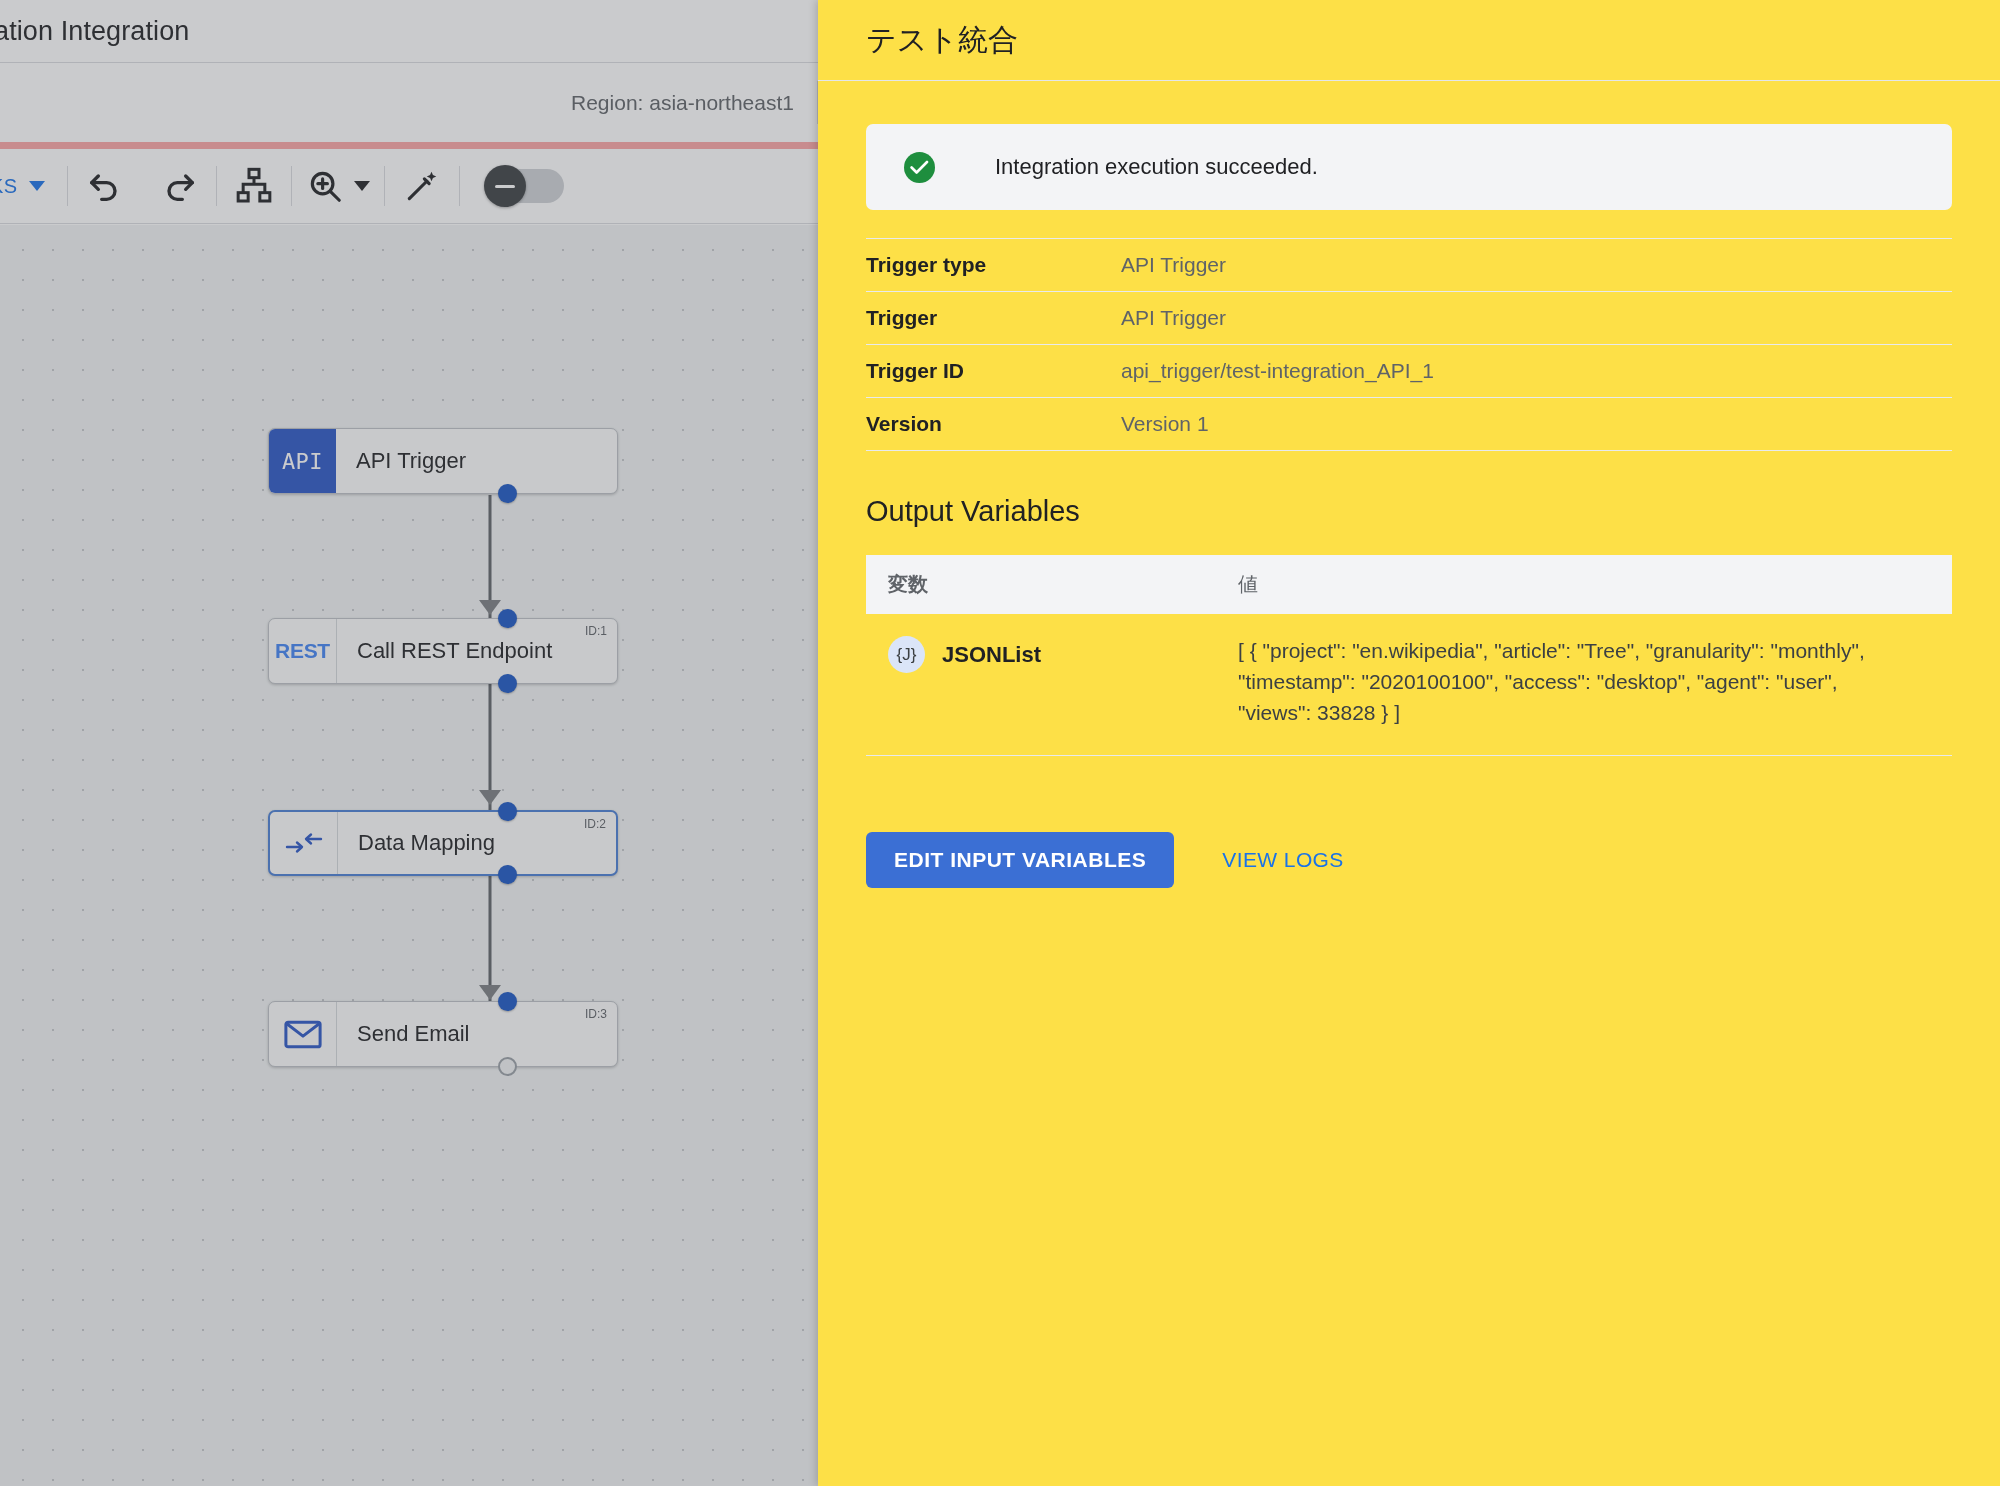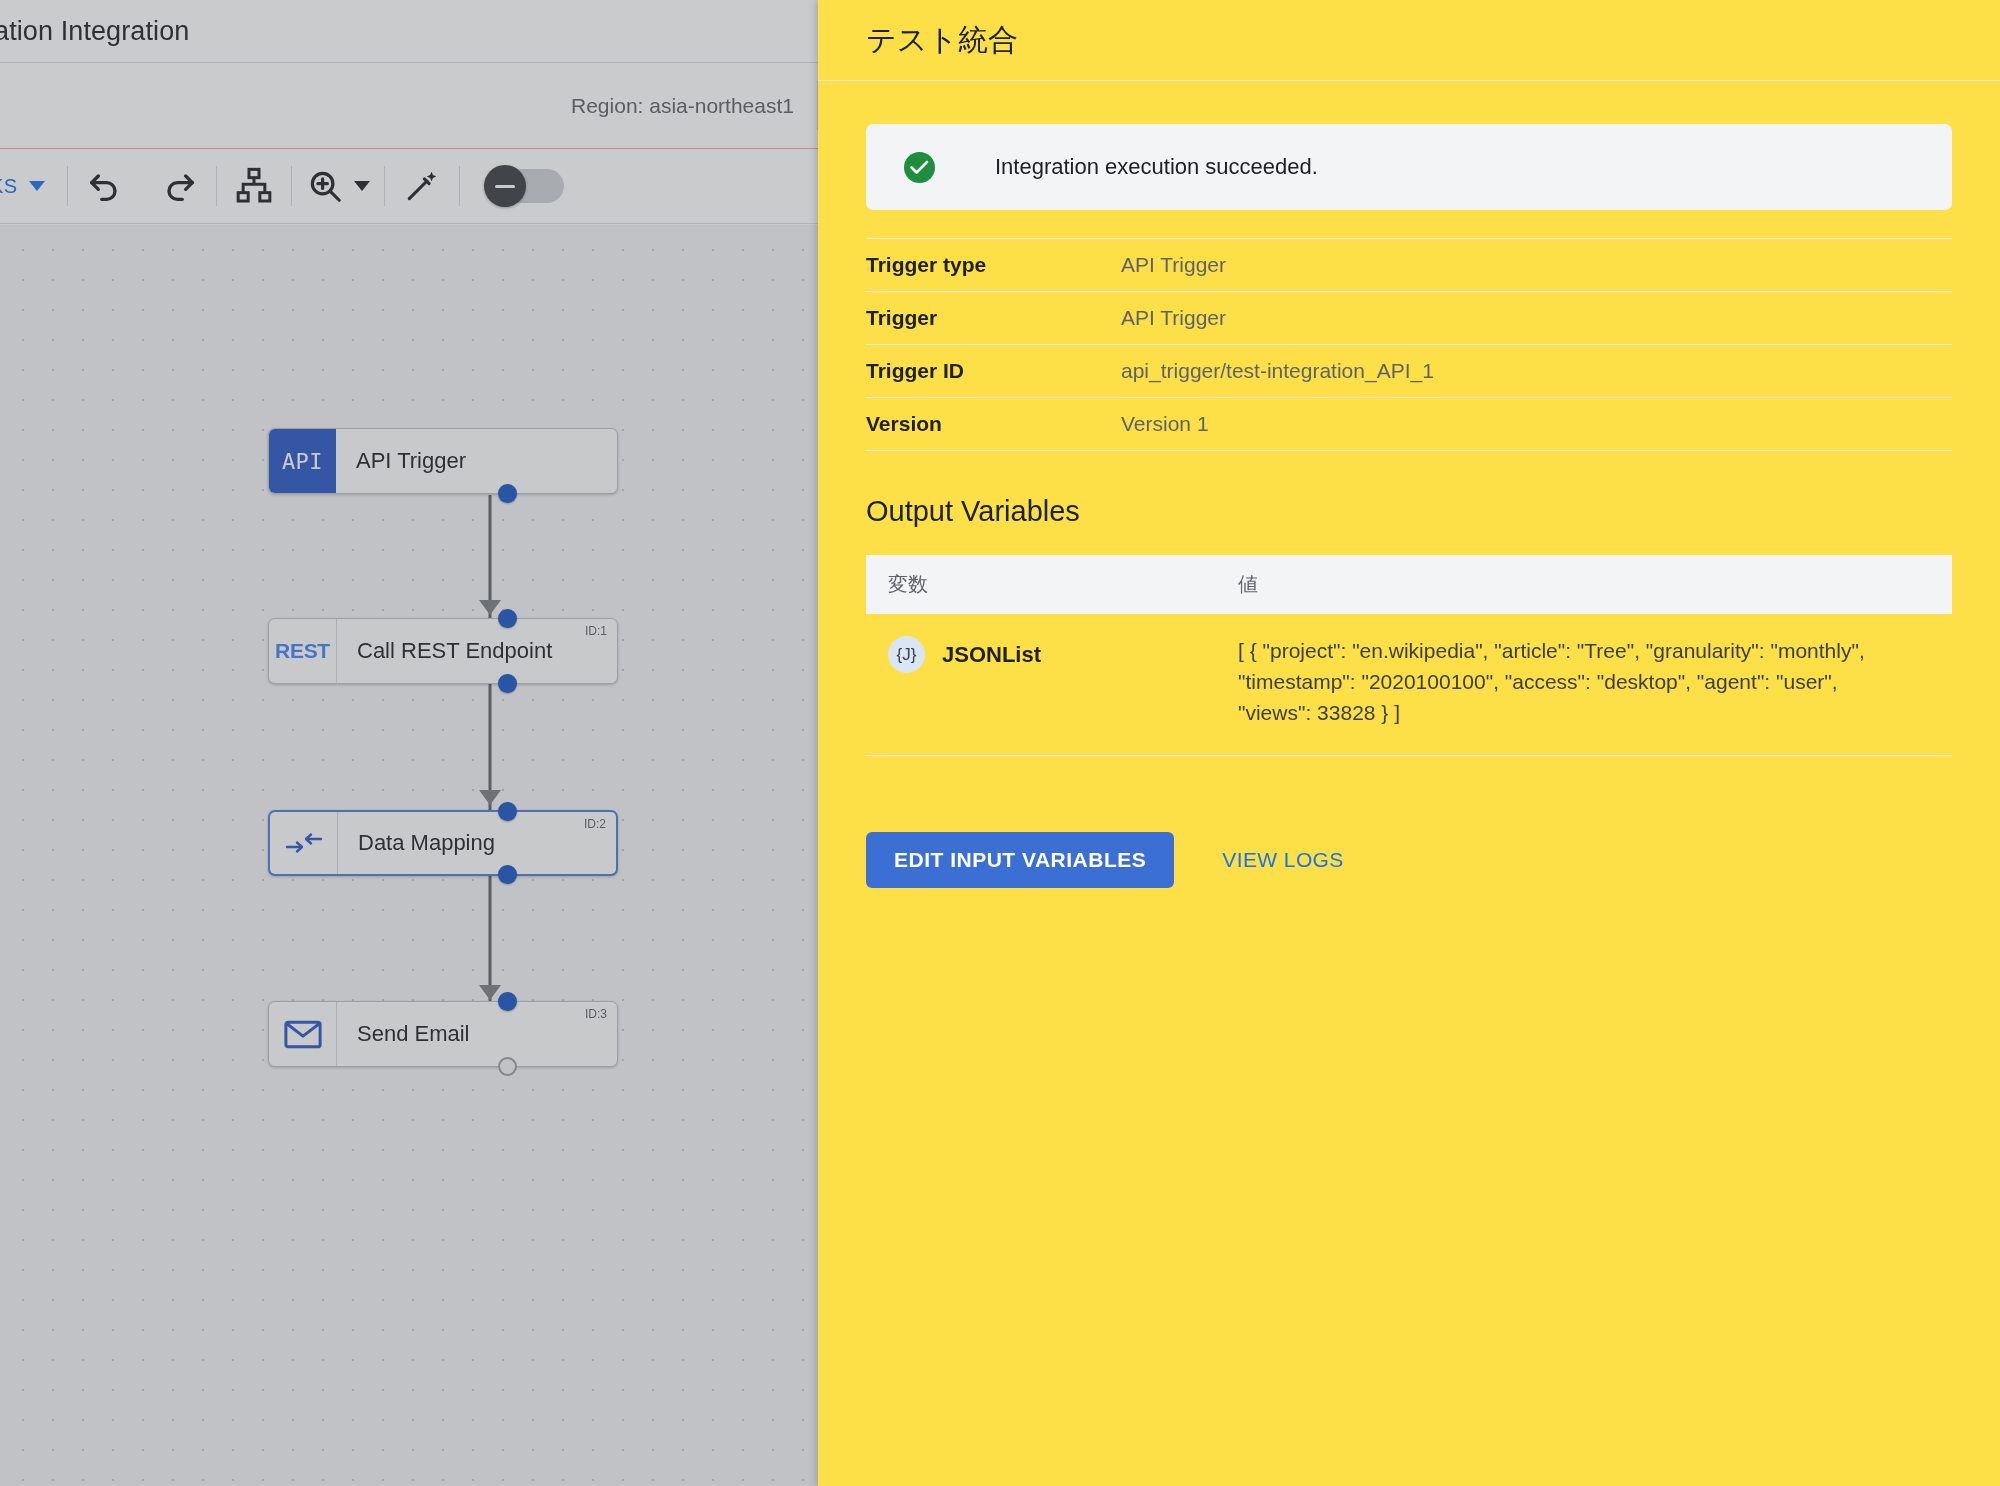--- a/index.html
+++ b/index.html
@@ -25,21 +25,21 @@
     padding-left: 0;
     background: #fff;
   }
   .app-title {
     font-size: 27px; color: #202124; letter-spacing: .1px;
     margin-left: -62px; white-space: nowrap;
   }
 
   .region-bar {
     height: 86px;
-    border-bottom: 1px solid #fca5a5;
+    border-bottom: 7px solid #fca5a5;
     display: flex; align-items: center; justify-content: flex-end;
     padding-right: 24px;
     background: #fff;
     position: relative;
   }
   .region-text { font-size: 21px; color: #5f6368; white-space: nowrap; }
   .region-bar .vsep {
     position: absolute; right: 0; top: 18px; bottom: 18px;
     width: 1px; background: #dadce0;
   }
@@ -210,21 +210,21 @@
   .section-title {
     font-size: 29px; color: #202124; margin-top: 44px; margin-bottom: 27px;
   }
 
   .ov-table { width: 100%; border-collapse: collapse; }
   .ov-table thead th {
     background: #f3f4f6;
     font-size: 20px; font-weight: 400; color: #5f6368;
     text-align: left; padding: 16px 0 16px 0;
   }
-  .ov-table thead th.c1 { padding-left: 22px; width: 372px; }
+  .ov-table thead th.c1 { padding-left: 22px; width: 372px; font-weight: bold; }
   .ov-table tbody td { padding: 22px 0 26px 0; vertical-align: top; border-bottom: 1px solid #e8eaed; }
   .ov-table tbody td.c1 { padding-left: 22px; }
   .var-cell { display: flex; align-items: center; gap: 17px; }
   .json-badge {
     width: 37px; height: 37px; border-radius: 50%;
     background: #dbe5f8; color: #3c4043;
     font-size: 17px; font-weight: 500;
     display: flex; align-items: center; justify-content: center;
     flex: 0 0 auto;
   }

